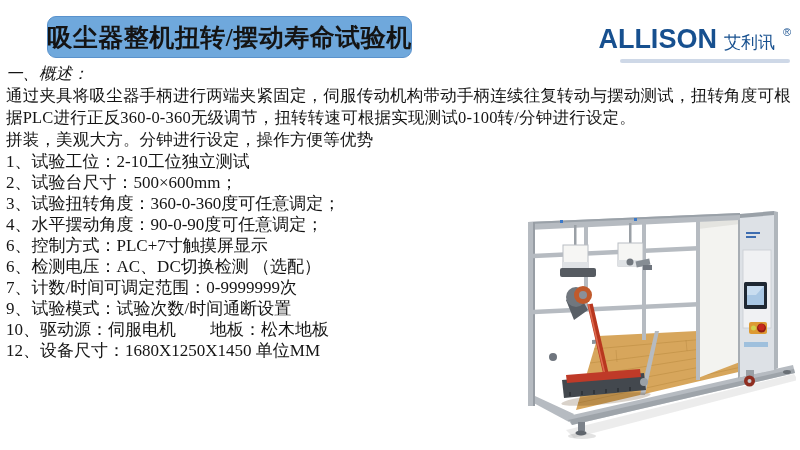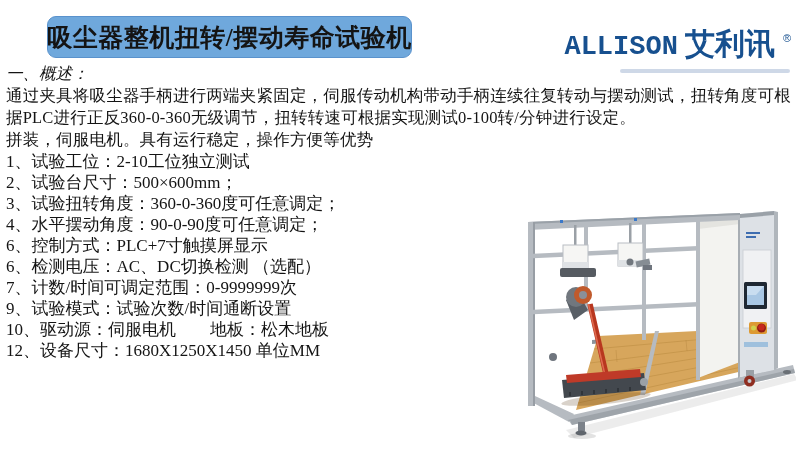--- a/index.html
+++ b/index.html
@@ -7,22 +7,22 @@
     --logo-color:#17508f; --aluminum:#b6bbc1; --wood:#d7a65c; --vacuum-red:#bb3a23; --panel-white:#f3f3f0;
   }
   html,body{margin:0;padding:0;background:#fff;}
   .page{position:relative;width:800px;height:450px;background:var(--page-bg);overflow:hidden;
         font-family:"Liberation Serif","DejaVu Serif",serif;color:var(--body-text);}
   .title-chip{position:absolute;left:47px;top:16px;width:365px;height:42px;background:var(--title-bg);
         border:1px solid var(--title-border);border-radius:9px;display:flex;align-items:center;justify-content:center;box-sizing:border-box;text-align:center;}
   .title-chip span{font-size:25px;font-weight:bold;letter-spacing:.5px;white-space:nowrap;}
   .logo{position:absolute;top:24px;right:10px;text-align:right;}
   .logo-row{display:flex;align-items:baseline;gap:7px;justify-content:flex-end;}
-  .logo-en{font-family:Liberation Mono, monospace;font-weight:bold;font-size:27px;color:var(--logo-color);}
-  .logo-cn{font-family:"Liberation Sans","DejaVu Sans",sans-serif;font-weight:bold;font-size:30px;color:var(--logo-color);}
+  .logo-en{font-family:Liberation Sans, sans-serif;font-weight:bold;font-size:27px;color:var(--logo-color);}
+  .logo-cn{font-family:"Liberation Sans","DejaVu Sans",sans-serif;font-weight:normal;font-size:17px;color:var(--logo-color);}
   .logo-r{font-size:11px;color:var(--logo-color);position:relative;top:-12px;left:1px;font-family:"Liberation Sans",sans-serif;}
   .logo-tagline{height:4px;width:170px;background:#c9d4e4;border-radius:2px;margin:4px 0 0 auto;opacity:.9;}
   .body-text{position:absolute;left:6px;top:63px;width:792px;}
   .sec-heading{font-size:16.5px;line-height:22px;white-space:nowrap;font-style:italic;}
   .txt-line{font-size:16.5px;line-height:22px;white-space:nowrap;letter-spacing:.2px;}
   .spec-line{font-size:17px;line-height:21px;white-space:nowrap;}
   .photo{position:absolute;left:516px;top:202px;width:280px;height:246px;}
   
   .f-al{fill:var(--aluminum);} .f-ald{fill:#8d949b;} .f-panel{fill:var(--panel-white);}
   .f-col{fill:#dde1e6;} .f-wood{fill:var(--wood);} .f-white{fill:#f6f6f4;} .f-gray{fill:#71777e;}
@@ -43,21 +43,21 @@
       <span class="logo-r">®</span>
     </div>
     <div class="logo-tagline"></div>
   </div>
 
   <div class="body-text">
     <div class="sec-heading">一、概述：</div>
     <div>
         <div class="txt-line">通过夹具将吸尘器手柄进行两端夹紧固定，伺服传动机构带动手柄连续往复转动与摆动测试，扭转角度可根</div>
         <div class="txt-line">据PLC进行正反360-0-360无级调节，扭转转速可根据实现测试0-100转/分钟进行设定。　　　　　　　　　　1.2</div>
-        <div class="txt-line">拼装，伺服电机。具有运行稳定，操作方便等优势</div>
+        <div class="txt-line">拼装，美观大方。分钟进行设定，操作方便等优势</div>
       </div>
     <div>
         <div class="spec-line">1、试验工位：2-10工位独立测试</div>
         <div class="spec-line">2、试验台尺寸：500×600mm；</div>
         <div class="spec-line">3、试验扭转角度：360-0-360度可任意调定；</div>
         <div class="spec-line">4、水平摆动角度：90-0-90度可任意调定；</div>
         <div class="spec-line">6、控制方式：PLC+7寸触摸屏显示</div>
         <div class="spec-line">6、检测电压：AC、DC切换检测 （选配）</div>
         <div class="spec-line">7、计数/时间可调定范围：0-9999999次</div>
         <div class="spec-line">9、试验模式：试验次数/时间通断设置</div>

